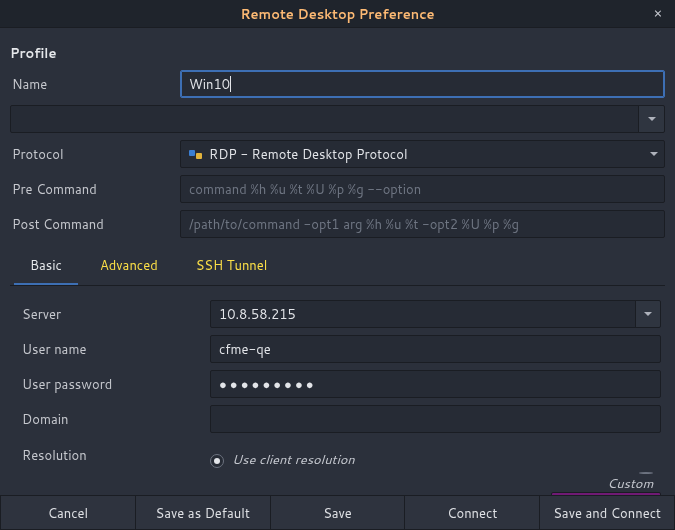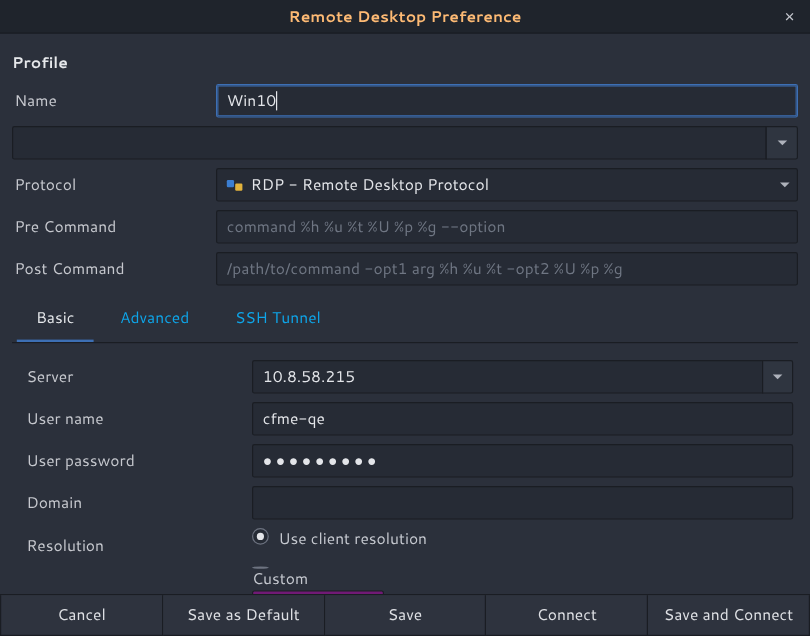--- a/index.html
+++ b/index.html
@@ -71,34 +71,34 @@
   }
   .proto-icon::after{
     content:"";position:absolute;left:7px;top:6px;width:6px;height:6px;background:#e2b33c;border-radius:1px;
   }
   
   .tabbar {
     display:flex; align-items:flex-end; border-bottom:1px solid #1a1d23;
     margin: 10px 0 0 0; padding: 0 4px;
   }
   .tab {
-    padding: 8px 16px 9px 16px; color:#0ea5e9; cursor:pointer; font-size:13px;
+    padding: 8px 16px 9px 16px; color:#fde047; cursor:pointer; font-size:13px;
     border-bottom: 2px solid transparent; margin-right: 6px;
   }
   .tab.active { color:#e6e8eb; border-bottom:2px solid #3d6fb4; }
   .tab-body { padding: 14px 4px 0 4px; }
   .tab-body .row-label { width: 196px; padding-left: 8px; }
   
   .radio, .check {
     width:14px;height:14px;border-radius:50%;border:1px solid #6d7380;
     display:inline-flex;align-items:center;justify-content:center;margin-right:8px;
     background:#262b35;
   }
   .radio.selected::after{content:"";width:6px;height:6px;border-radius:50%;background:#e3e5e9;}
-  .res-group .line { display:flex; align-items:flex-start; height:28px; margin-bottom:4px;}
+  .res-group .line { display:flex; align-items:flex-end; height:28px; margin-bottom:4px;font-style:italic;}
   .res-custom-row { display:flex; gap:0; align-items:center;flex-direction:column;}
   .dim-select {
     flex:1; height:28px; background:#701a75;border:1px solid #1a1d23;border-radius:2px;
     color:#8a8f9a; display:flex;align-items:center;padding:0 26px;position:relative;
   }
   .dim-select .caret-wrap{position:absolute;right:6px;top:0;height:100%;display:flex;align-items:center;}
   .square-btn {
     width:28px;height:28px;background:#2f3540;border:1px solid #1a1d23;border-radius:2px;
     display:flex;align-items:center;justify-content:center;cursor:pointer;color:#c5c8cf;
   }

